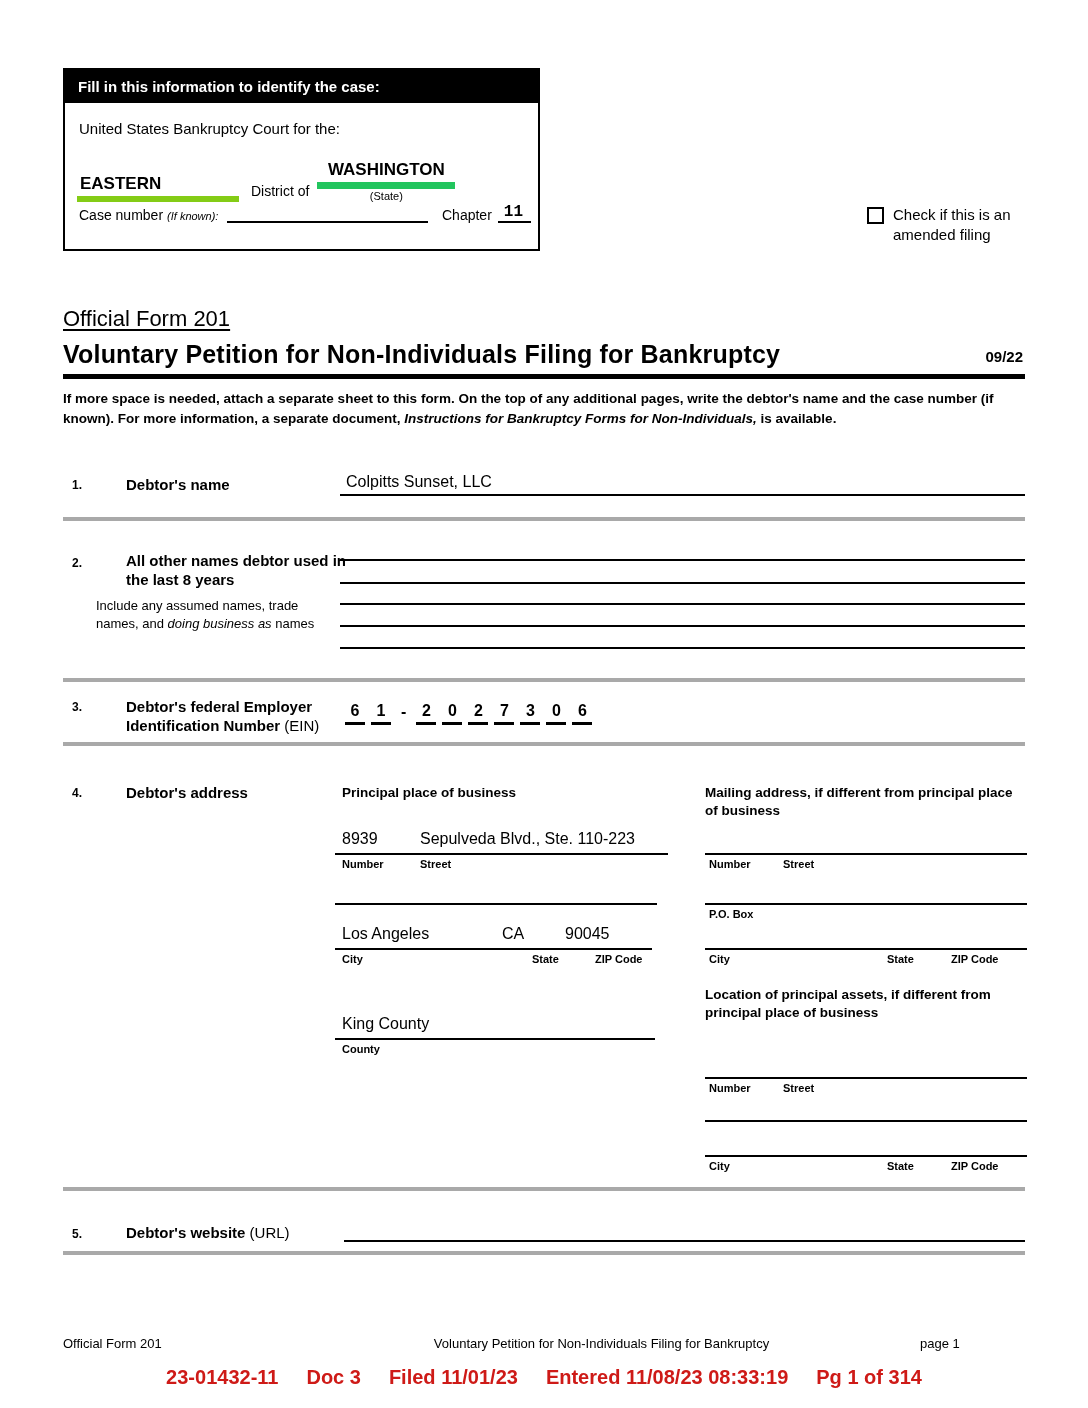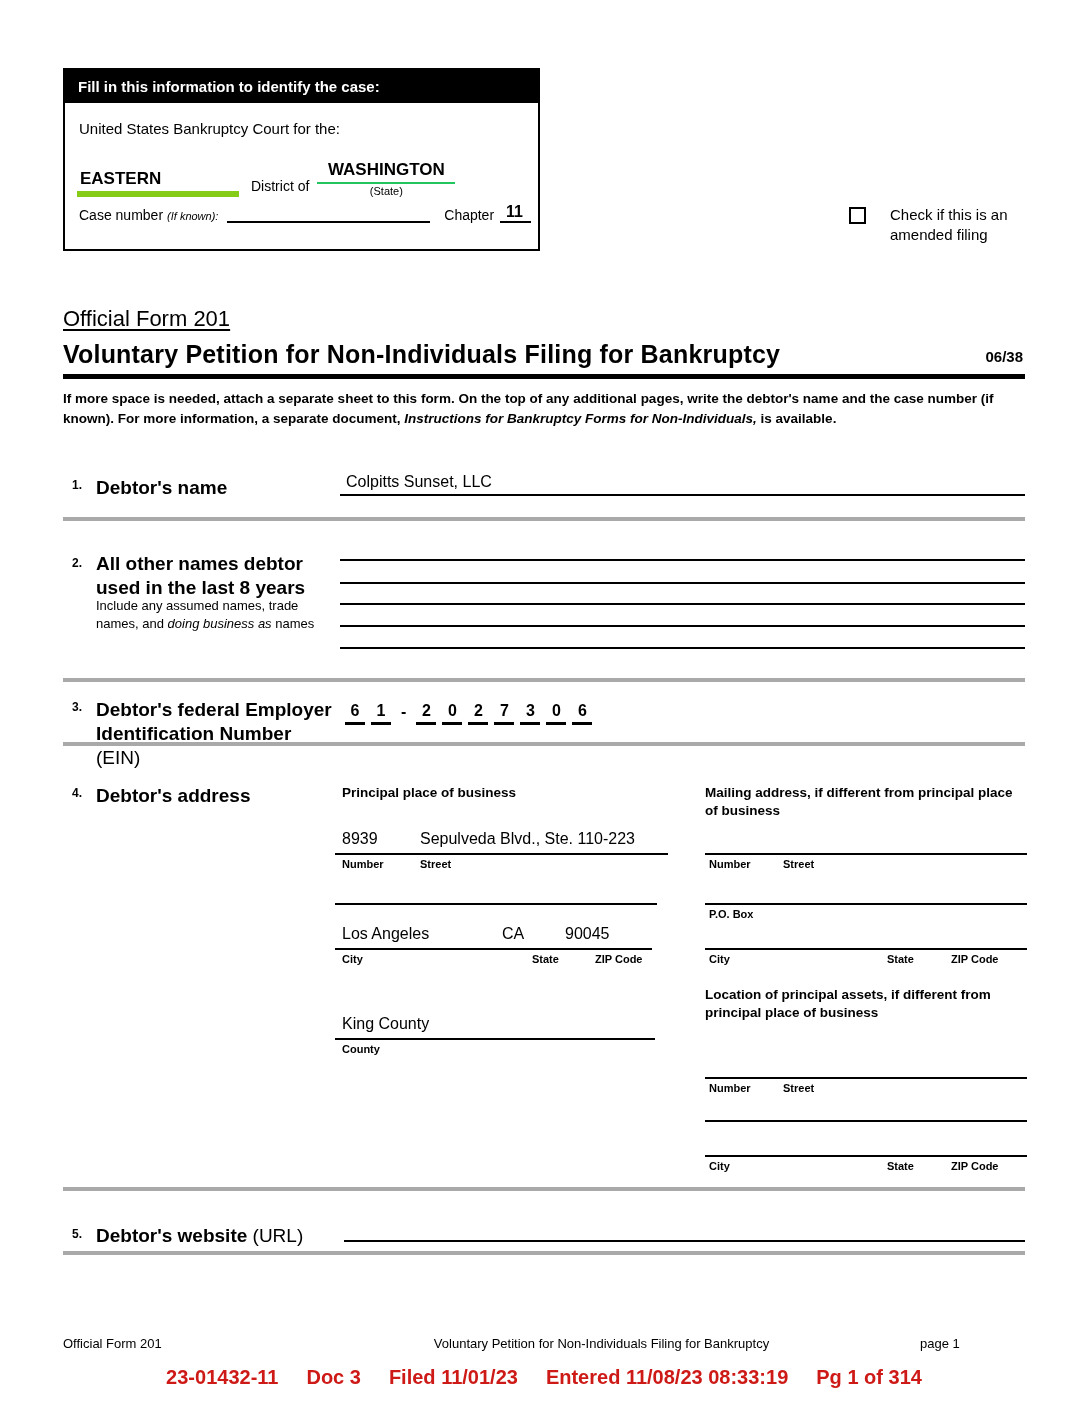--- a/index.html
+++ b/index.html
@@ -12,50 +12,50 @@
               border:2px solid #000; background:#fff; }
   .cb-banner { position:absolute; left:0; top:0; width:100%; height:33px; background:#000;
                color:#fff; font-weight:bold; font-size:15px; padding:8px 0 0 13px; }
   .cb-court { position:absolute; left:14px; top:50px; font-size:15px;text-align:right; }
   .cb-district { position:absolute; left:12px; top:90px; display:flex; align-items:flex-end; }
   .cb-district-value { width:162px; font-size:17px; font-weight:bold;
                        border-bottom:6px solid #84cc16; padding:0 0 2px 3px; }
   .cb-district-of { font-size:14px; margin:0 8px 3px 12px; }
   .cb-state-wrap { text-align:center; }
   .cb-state-value { width:138px; font-size:17px; font-weight:bold;
-                    border-bottom:2px solid #22c55e; padding-bottom:2px; }
+                    border-bottom:7px solid #22c55e; padding-bottom:2px; }
   .cb-state-hint { font-size:11px; padding-top:1px; }
   .cb-case-row { position:absolute; left:14px; top:133px; width:452px;
                  display:flex; align-items:flex-end; font-size:14px; }
   .cb-case-hint { font-size:11px; font-style:italic; margin:0 1px 1px 4px; }
   .cb-case-line { flex:1; border-bottom:2px solid #000; height:18px; margin:0 14px 0 8px;
                   font-size:14px; }
   .cb-chapter-value { font-size:16px; font-weight:bold; border-bottom:2px solid #000;
-                      padding:0 8px 0 6px; margin-left:6px; }
-
-  
-  .amended { position:absolute; left:849px; top:205px; display:flex; gap:24px; }
+                      padding:0 8px 0 6px; margin-left:6px;font-family:Liberation Mono, monospace; }
+
+  
+  .amended { position:absolute; left:867px; top:205px; display:flex; gap:9px; }
   .amended-box { width:17px; height:17px; border:2px solid #000; margin-top:2px; flex:none; }
   .amended-label { font-size:15px; line-height:1.3; width:140px; }
 
   
   .form-id { position:absolute; left:63px; top:306px; font-size:22px;
              text-decoration:underline; text-decoration-thickness:2px; text-underline-offset:3px; }
   .title-row { position:absolute; left:63px; top:340px; width:962px; display:flex;
                align-items:flex-end; border-bottom:5px solid #000; padding-bottom:5px; }
   .title-text { flex:1; font-size:25px; font-weight:bold; letter-spacing:.2px; }
   .title-version { font-size:15px; font-weight:bold; padding:0 2px 4px 0; }
   .instructions { position:absolute; left:63px; top:389px; width:952px; font-size:13.5px;
                   font-weight:bold; line-height:1.45; }
   .instructions .it { font-style:italic; }
 
   
   .sec { position:absolute; left:63px; width:962px; }
   .sec-num { position:absolute; font-size:12px; font-weight:bold; }
-  .sec-label { position:absolute; font-size:19px; font-weight:bold; line-height:1.25; }
+  .sec-label { position:absolute; font-size:15px; font-weight:bold; line-height:1.25;margin-left:30px; }
   .sec-label .normal { font-weight:normal; }
   .sec-note { position:absolute; font-size:13px; line-height:1.35; }
   .sec-note .it { font-style:italic; }
   .hline { position:absolute; height:2px; background:#000; }
   .fval { position:absolute; font-size:16px; white-space:nowrap; }
   .fval-flex { display:flex; }
   .flabels { position:absolute; display:flex; font-size:11px; font-weight:bold; }
   .col-header { position:absolute; font-size:13.5px; font-weight:bold; line-height:1.3; }
   .sec-divider { position:absolute; left:63px; width:962px; height:4px;
                  background:var(--divider-gray,#a9a9a9); }
@@ -102,21 +102,21 @@
   </div>
 
   <div class="amended">
     <div class="amended-box"></div>
     <div class="amended-label">Check if this is an amended filing</div>
   </div>
 
   <div class="form-id">Official Form 201</div>
   <div class="title-row">
     <span class="title-text">Voluntary Petition for Non-Individuals Filing for Bankruptcy</span>
-    <span class="title-version">06/38</span>
+    <span class="title-version">09/22</span>
   </div>
   <div class="instructions"><span>If more space is needed, attach a separate sheet to this form. On the top of any additional pages, write the debtor's name and the case number (if known). For more information, a separate document, </span><span class="it">Instructions for Bankruptcy Forms for Non-Individuals,</span><span> is available.</span></div>
 
   <div class="sec" style="top:472px;height:40px">
     <div class="sec-num" style="left:9px;top:6px">1.</div>
     <div class="sec-label" style="left:33px;top:4px;width:220px">Debtor's name</div>
     <div class="fval" style="left:283px;top:1px">Colpitts Sunset, LLC</div>
     <div class="hline" style="left:277px;top:22px;width:685px"></div>
   </div>
   <div class="sec-divider" style="top:517px"></div>

